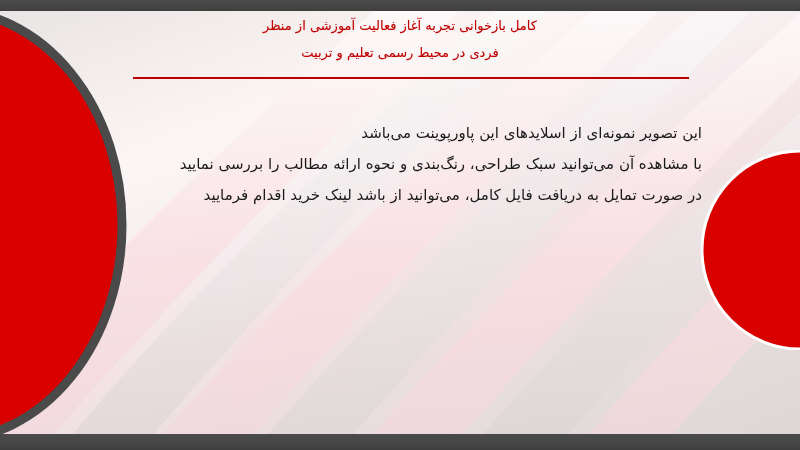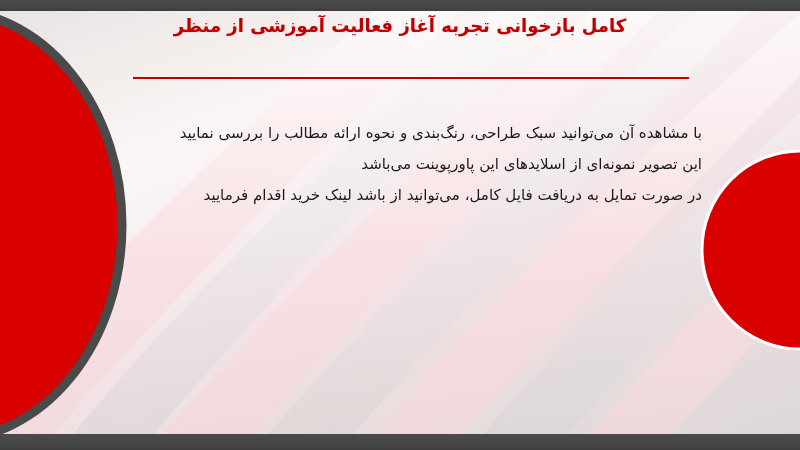--- a/index.html
+++ b/index.html
@@ -78,22 +78,22 @@
   }
 
   .title-block {
     position: absolute;
     left: 0; top: 12px;
     width: 800px;
     text-align: center;
   }
   .title-line {
     color: #c00000;
-    font-size: 18px;
-    font-weight: bold;
+    font-size: 13px;
+    font-weight: normal;
     line-height: 27px;
     letter-spacing: 0px;
     direction: rtl;
     text-shadow: 0 0 1px rgba(192,0,0,0.25);
   }
   .title-rule {
     position: absolute;
     left: 133px; top: 77px;
     width: 556px; height: 0;
     border-top: 2px solid #c00000;
@@ -157,24 +157,25 @@
   <div class="right-blob-wrap">
     <svg viewBox="0 0 170 200" preserveAspectRatio="none" aria-hidden="true">
       <ellipse cx="100" cy="100" rx="98" ry="99" fill="#d90000" stroke="#ffffff" stroke-width="3"></ellipse>
     </svg>
   </div>
 
   <div class="content">
 
     <div class="title-block">
       <div class="title-line">کامل بازخوانی تجربه آغاز فعالیت آموزشی از منظر</div>
+      <div class="title-line">فردی در محیط رسمی تعلیم و تربیت</div>
     </div>
 
     <div class="title-rule"></div>
 
     <div class="body-block">
+      <div class="body-line">این تصویر نمونه‌ای از اسلایدهای این پاورپوینت می‌باشد</div>
       <div class="body-line">با مشاهده آن می‌توانید سبک طراحی، رنگ‌بندی و نحوه ارائه مطالب را بررسی نمایید</div>
-      <div class="body-line">این تصویر نمونه‌ای از اسلایدهای این پاورپوینت می‌باشد</div>
       <div class="body-line">در صورت تمایل به دریافت فایل کامل، می‌توانید از باشد لینک خرید اقدام فرمایید</div>
     </div>
 
   </div>
 </div>
 
 </body></html>

